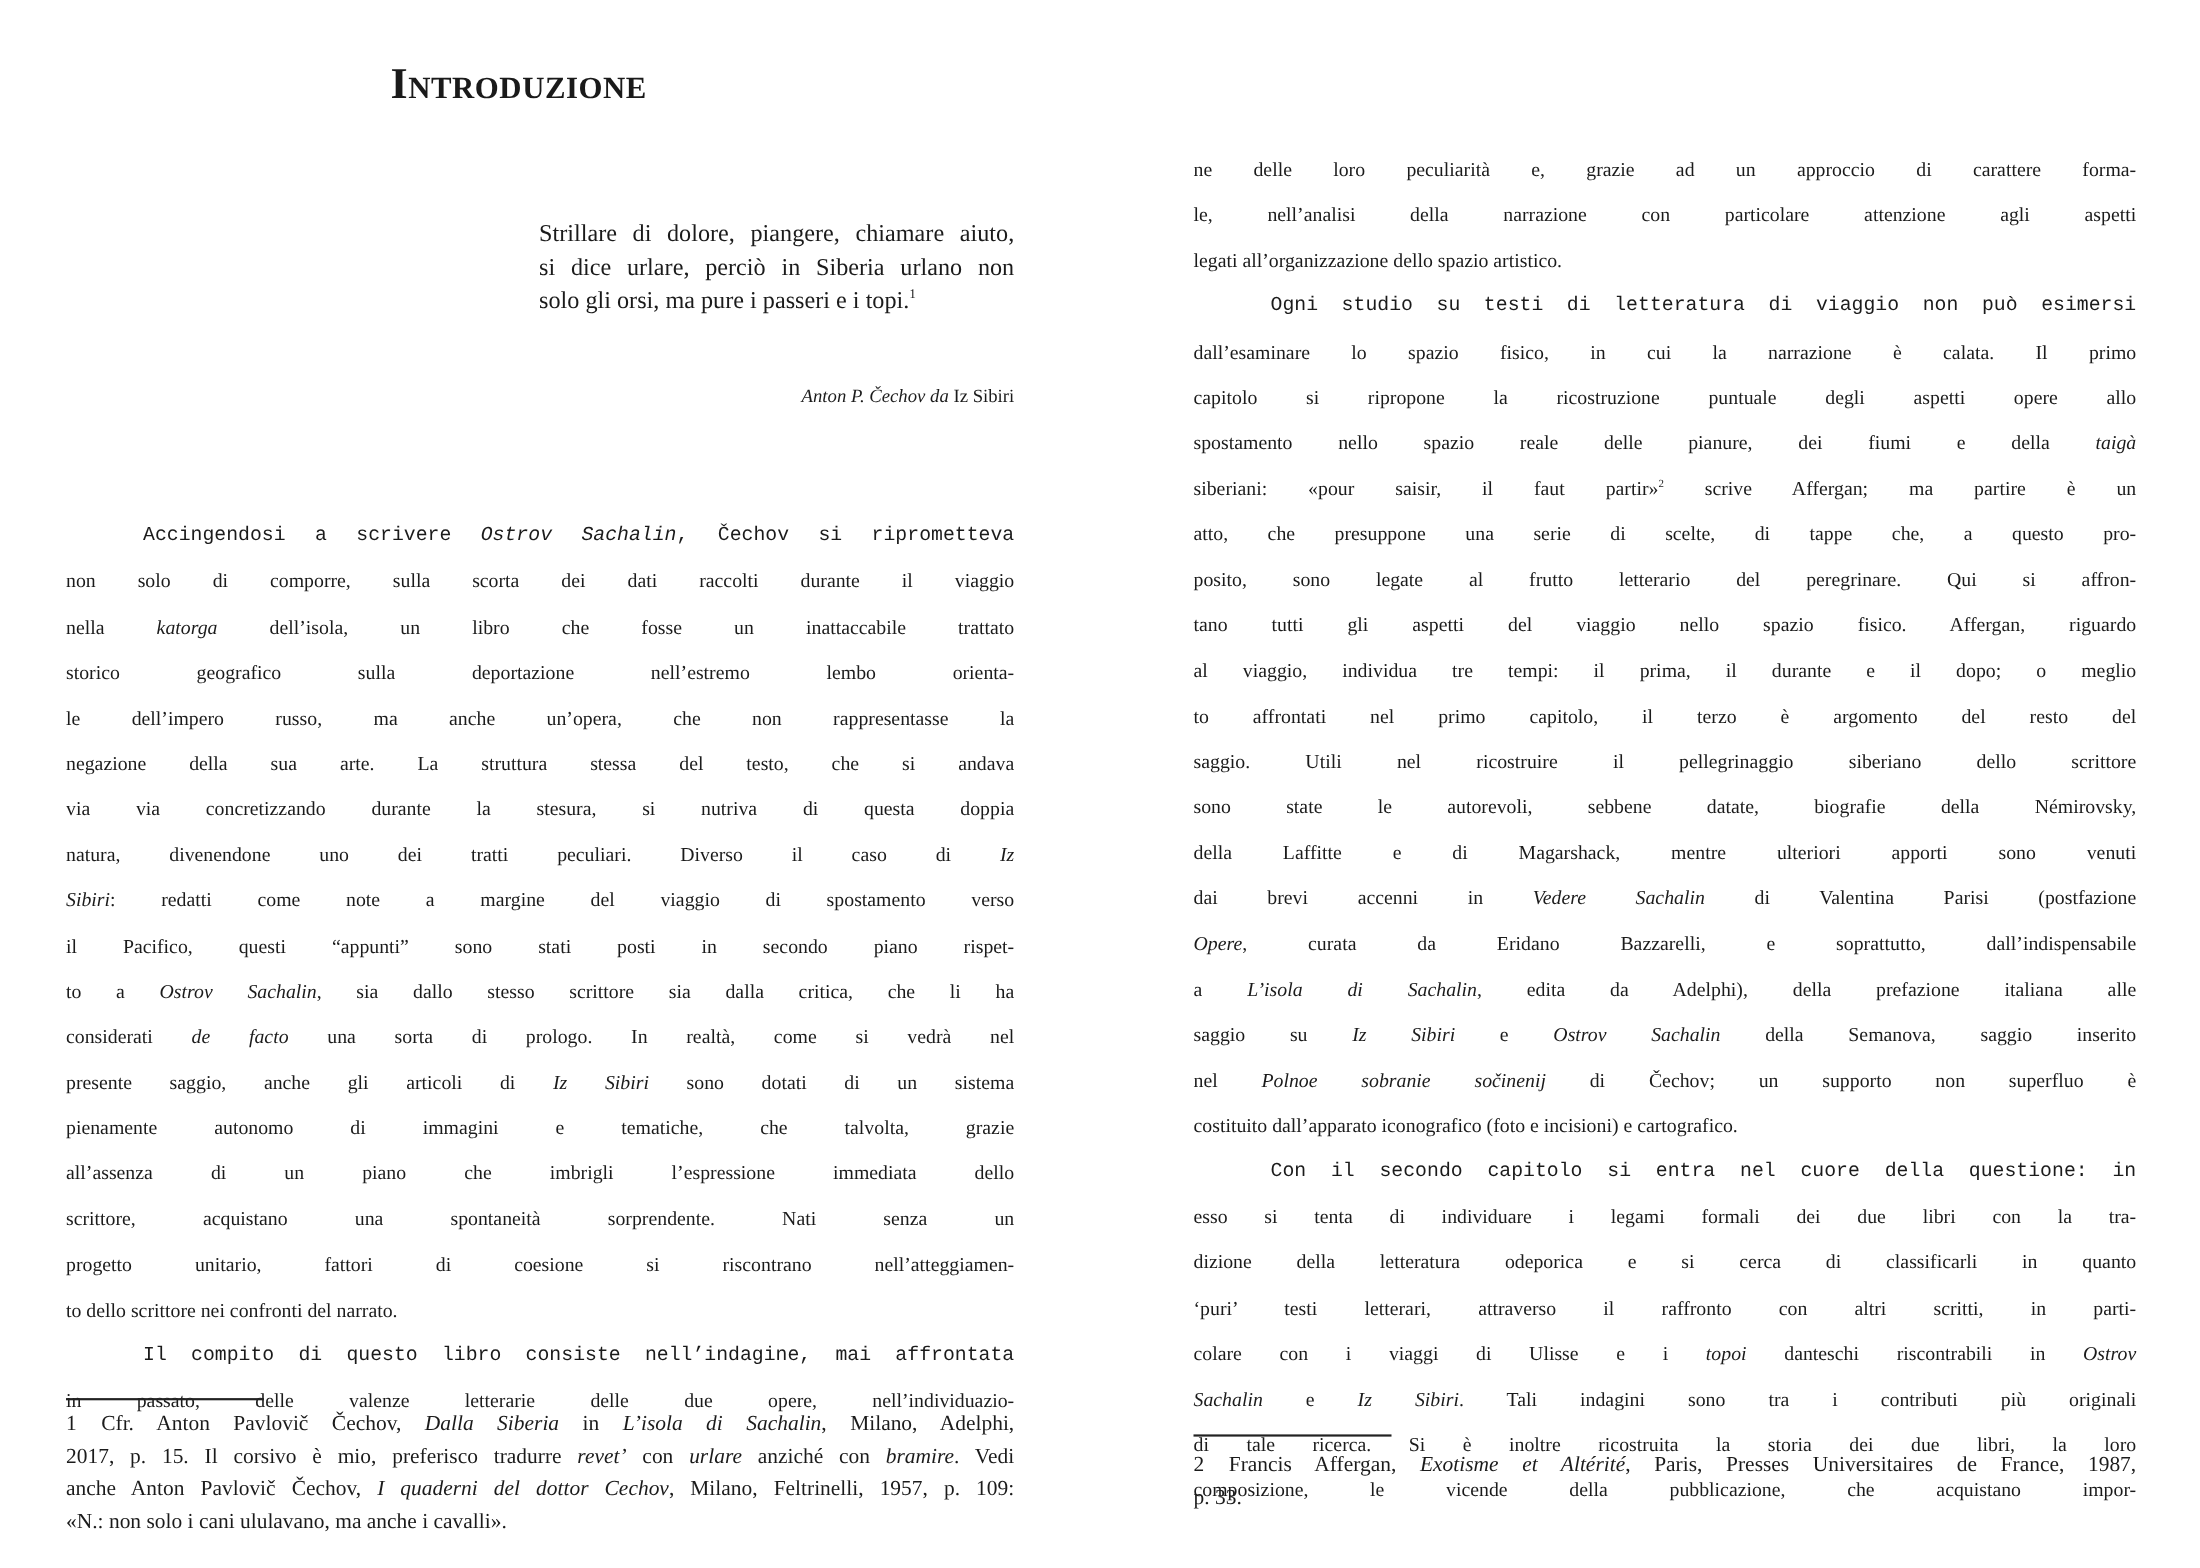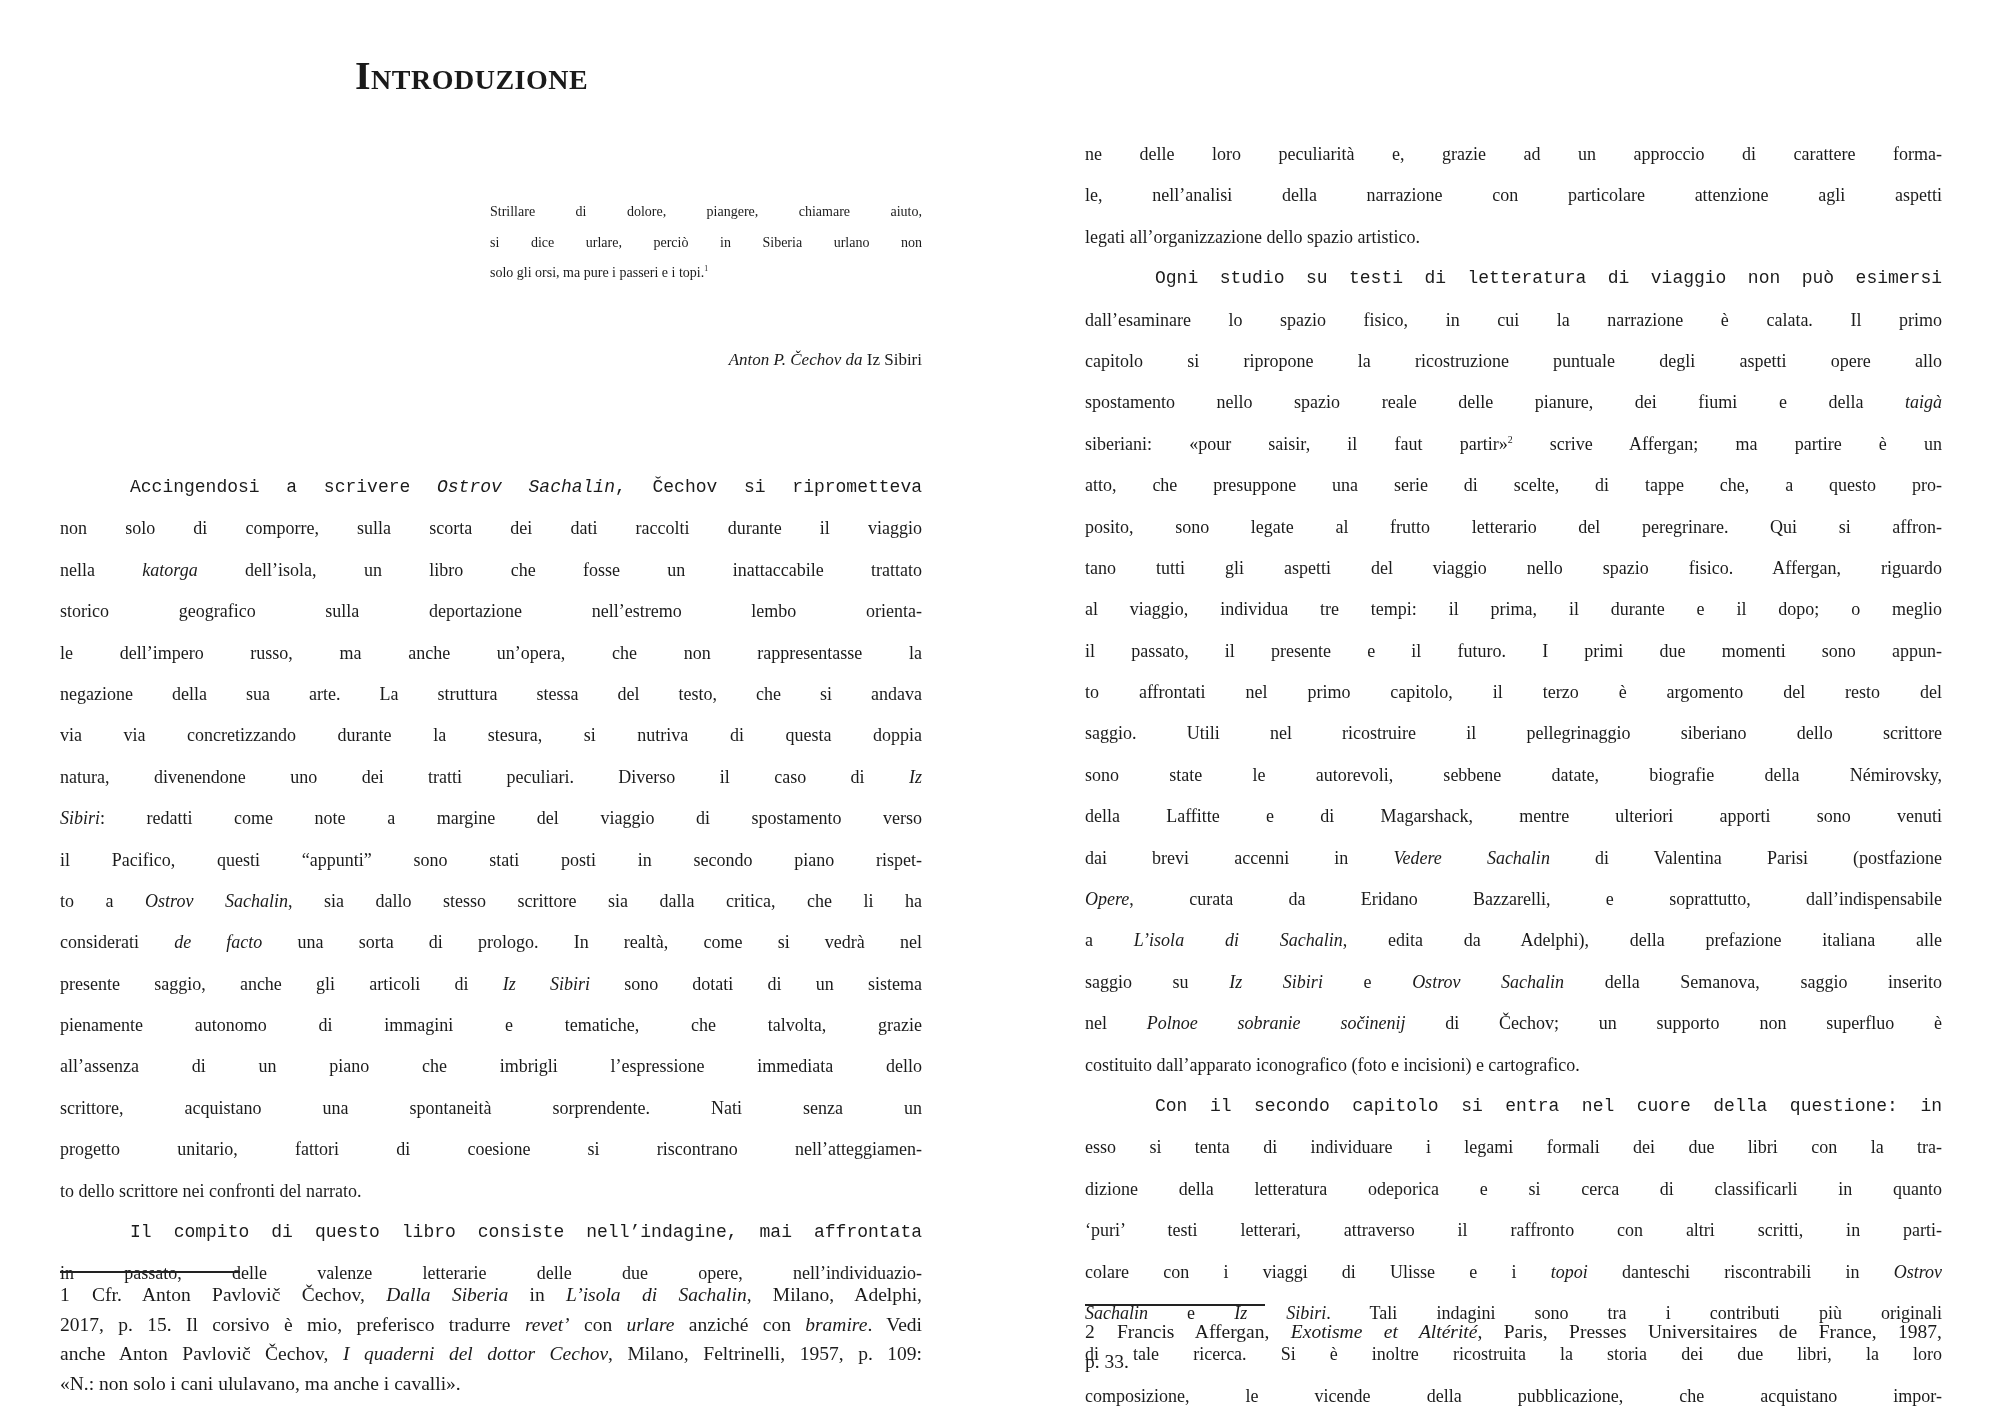--- a/index.html
+++ b/index.html
@@ -3,21 +3,21 @@
 <meta charset="utf-8">
 <style>
   html, body { margin:0; padding:0; background:#ffffff; }
   body { width:2000px; height:1425px; position:relative; overflow:hidden; color:#1b1b1b;
          font-family:"Liberation Serif", "DejaVu Serif", serif; }
   .page { position:absolute; top:0; height:1425px; }
   #page-left { left:0; width:1000px; }
   #page-right { left:1000px; width:1000px; }
   .title { position:absolute; left:355px; top:52px; width:400px; font-size:40px; font-weight:bold;
            font-variant:small-caps; letter-spacing:0.5px; color:#1a1a1a; }
-  .epigraph { position:absolute; left:490px; top:197px; width:432px; font-size:14px; line-height:30.5px;
+  .epigraph { position:absolute; left:490px; top:197px; width:432px; font-size:22px; line-height:30.5px;
               text-align:justify; text-align-last:left; }
   .epi-line { display:block; text-align:justify; text-align-last:justify; white-space:nowrap; }
   .epi-line.last { text-align-last:left; }
   sup { font-size:0.55em; vertical-align:0.75em; line-height:0; }
   .attribution { position:absolute; left:490px; top:350px; width:432px; text-align:right; font-size:17px; }
   .it { font-style:italic; }
   .body-col { position:absolute; font-size:18px; line-height:41.4px;margin-top:44px; }
   #page-left .body-col { left:60px; top:423px; width:862px; }
   #page-right .body-col { left:85px; top:90px; width:857px; }
   .line { display:block; height:41.4px; white-space:nowrap; text-align:justify; text-align-last:justify; }
@@ -85,21 +85,20 @@
       <span class="line last"><span>legati all’organizzazione dello spazio artistico.</span></span>
       <span class="line indent"><span>Ogni studio su testi di letteratura di viaggio non può esimersi</span></span>
       <span class="line"><span>dall’esaminare lo spazio fisico, in cui la narrazione è calata. Il primo</span></span>
       <span class="line"><span>capitolo si ripropone la ricostruzione puntuale degli aspetti opere allo</span></span>
       <span class="line"><span>spostamento nello spazio reale delle pianure, dei fiumi e della </span><span class="it">taigà</span></span>
       <span class="line"><span>siberiani: «pour saisir, il faut partir»</span><sup>2</sup><span> scrive Affergan; ma partire è un</span></span>
       <span class="line"><span>atto, che presuppone una serie di scelte, di tappe che, a questo pro-</span></span>
       <span class="line"><span>posito, sono legate al frutto letterario del peregrinare. Qui si affron-</span></span>
       <span class="line"><span>tano tutti gli aspetti del viaggio nello spazio fisico. Affergan, riguardo</span></span>
       <span class="line"><span>al viaggio, individua tre tempi: il prima, il durante e il dopo; o meglio</span></span>
-      <span class="line"><span>il passato, il presente e il futuro. I primi due momenti sono appun-</span></span>
       <span class="line"><span>to affrontati nel primo capitolo, il terzo è argomento del resto del</span></span>
       <span class="line"><span>saggio. Utili nel ricostruire il pellegrinaggio siberiano dello scrittore</span></span>
       <span class="line"><span>sono state le autorevoli, sebbene datate, biografie della Némirovsky,</span></span>
       <span class="line"><span>della Laffitte e di Magarshack, mentre ulteriori apporti sono venuti</span></span>
       <span class="line"><span>dai brevi accenni in </span><span class="it">Vedere Sachalin</span><span> di Valentina Parisi (postfazione</span></span>
       <span class="line"><span class="it">Opere</span><span>, curata da Eridano Bazzarelli, e soprattutto, dall’indispensabile</span></span>
       <span class="line"><span>a </span><span class="it">L’isola di Sachalin</span><span>, edita da Adelphi), della prefazione italiana alle</span></span>
       <span class="line"><span>saggio su </span><span class="it">Iz Sibiri</span><span> e </span><span class="it">Ostrov Sachalin</span><span> della Semanova, saggio inserito</span></span>
       <span class="line"><span>nel </span><span class="it">Polnoe sobranie sočinenij</span><span> di Čechov; un supporto non superfluo è</span></span>
       <span class="line last"><span>costituito dall’apparato iconografico (foto e incisioni) e cartografico.</span></span>

